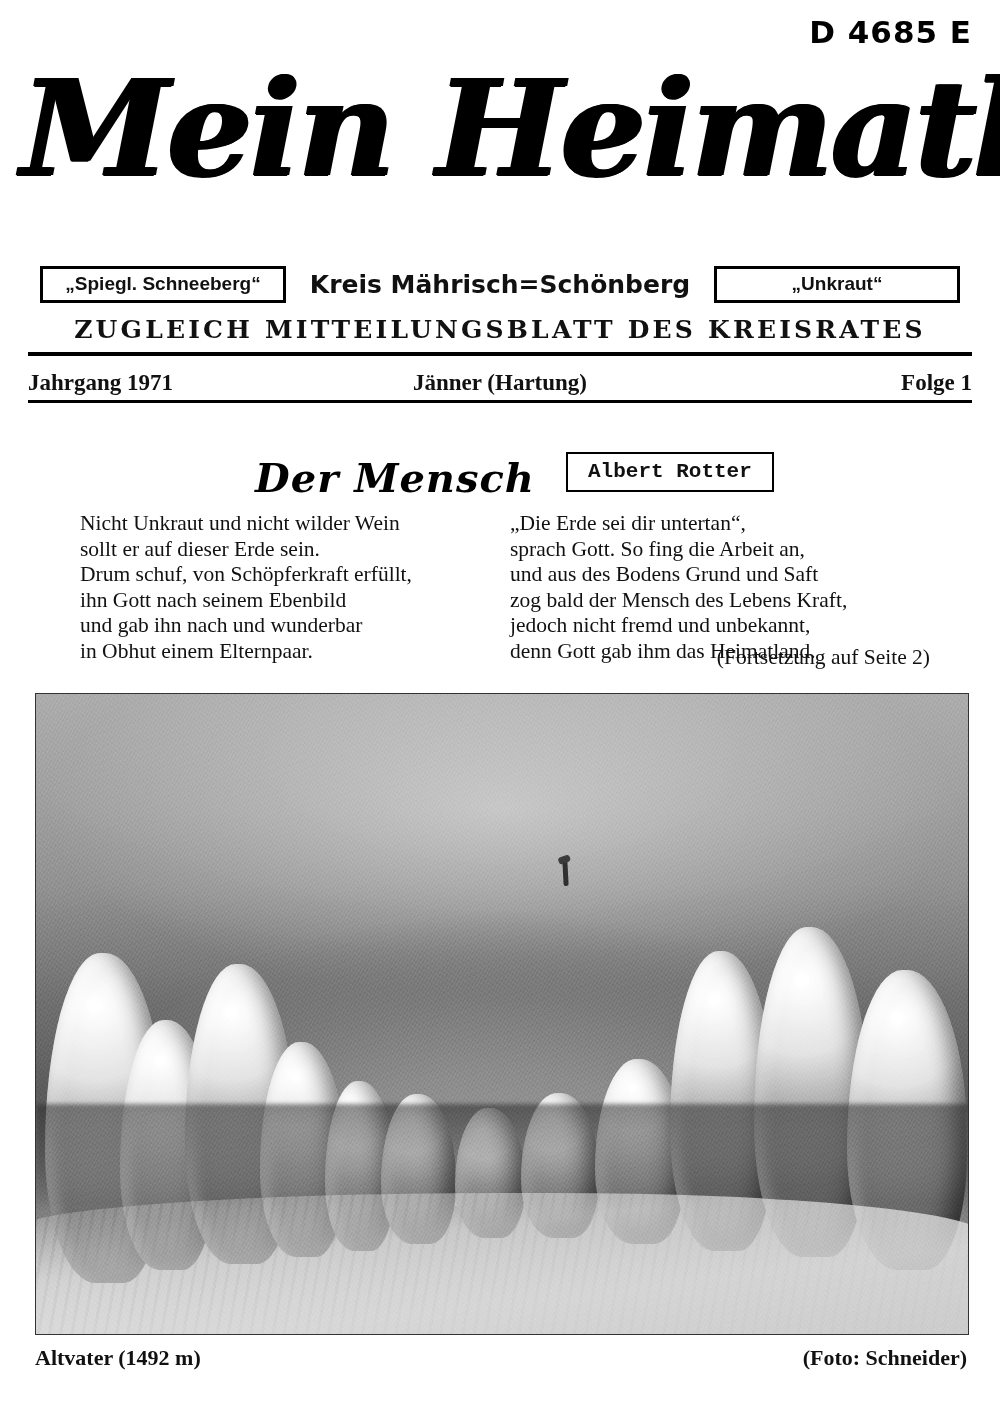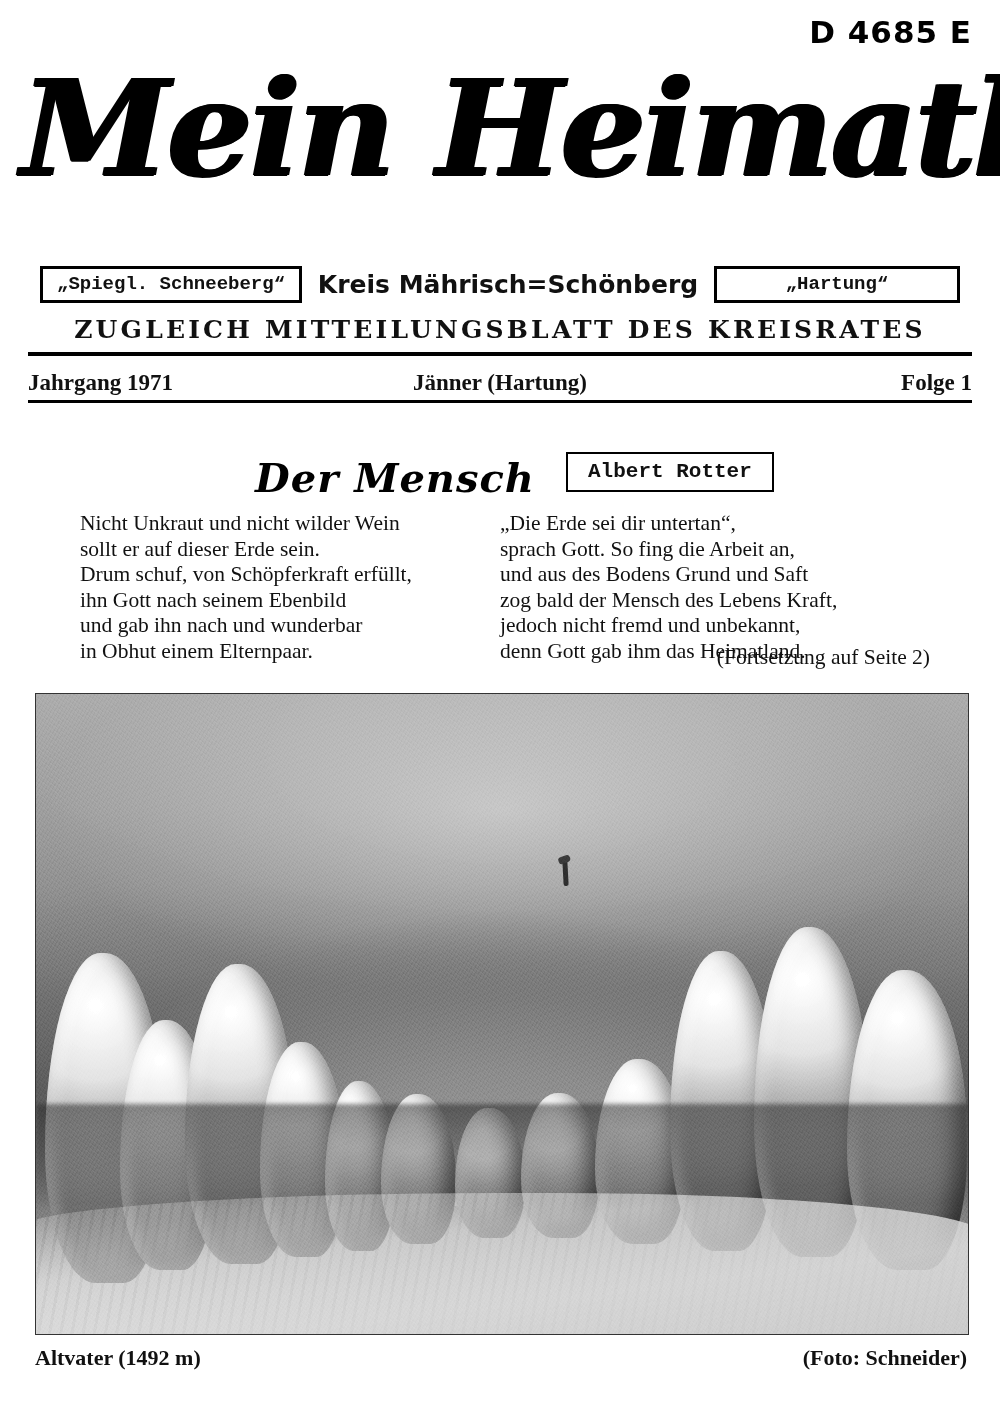--- a/index.html
+++ b/index.html
@@ -60,21 +60,21 @@
     left: 40px;
     width: 920px;
     height: 44px;
     display: flex;
     align-items: center;
     justify-content: space-between;
   }
   .boxed-label {
     border: 3px solid #000;
     padding: 4px 14px 5px 14px;
-    font-family: Liberation Mono, monospace;
+    font-family: Liberation Sans, sans-serif;
     font-weight: 700;
     font-size: 19px;
     line-height: 22px;
     white-space: nowrap;
   }
   .boxed-label.left { min-width: 212px; text-align: center; }
   .boxed-label.right { min-width: 212px; text-align: center; }
   .center-kreis {
     font-family: "DejaVu Sans", sans-serif;
     font-weight: 700;
@@ -148,20 +148,21 @@
     font-weight: 700;
     font-size: 21px;
   }
 
   .poem {
     position: absolute;
     top: 511px;
     left: 80px;
     width: 850px;
     display: flex;
+    justify-content: space-between;
   }
   .poem-col {
     width: 420px;
     font-family: "Liberation Serif", serif;
     font-size: 21.5px;
     line-height: 25.5px;
   }
   .poem-col .line { white-space: nowrap; }
   .continuation {
     position: absolute;
@@ -281,21 +282,21 @@
 
 <div class="page">
 
   <div class="postal-code">D 4685 E</div>
 
   <div class="masthead-title">Mein Heimatbote</div>
 
   <div class="subhead-row">
     <div class="boxed-label left">„Spiegl. Schneeberg“</div>
     <div class="center-kreis">Kreis Mährisch=Schönberg</div>
-    <div class="boxed-label right">„Hartung“</div>
+    <div class="boxed-label right">„Unkraut“</div>
   </div>
 
   <div class="zugleich">ZUGLEICH MITTEILUNGSBLATT DES KREISRATES</div>
 
   <div class="rule rule-1"></div>
 
   <div class="issue-row">
     <div class="left">Jahrgang 1971</div>
     <div class="center">Jänner (Hartung)</div>
     <div class="right">Folge 1</div>

